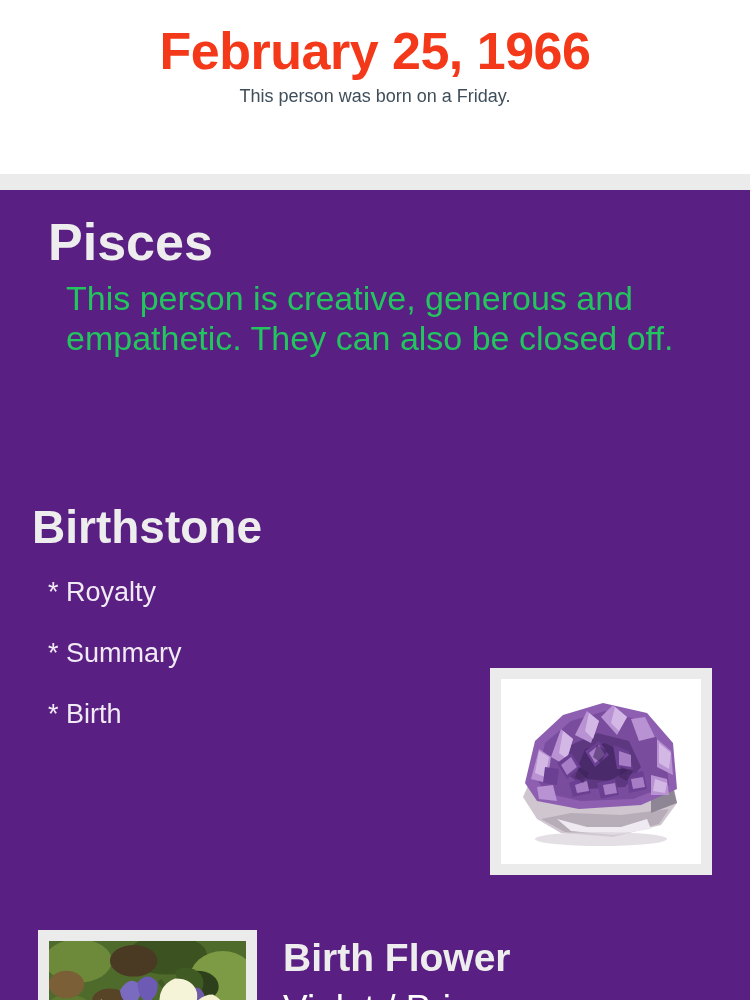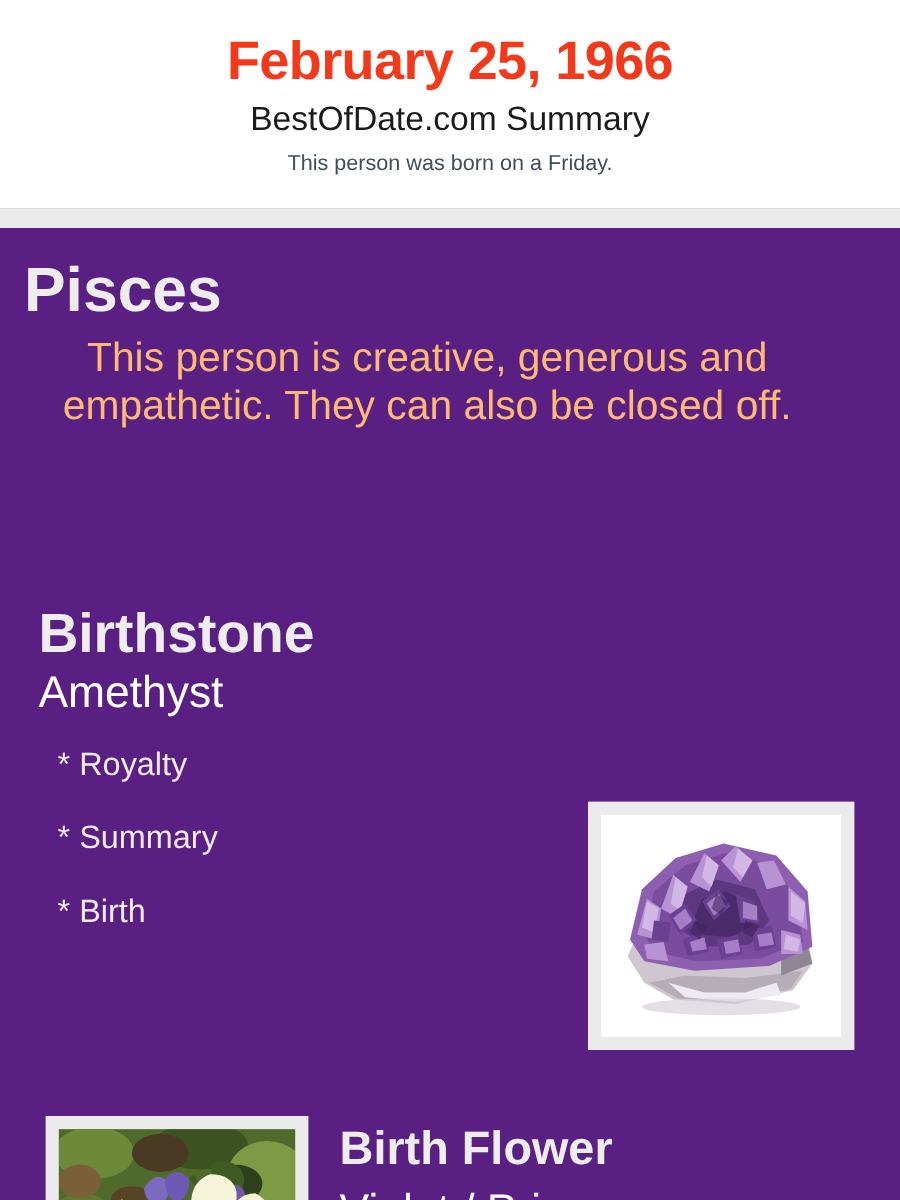--- a/index.html
+++ b/index.html
@@ -24,21 +24,21 @@
   .header {
     background: #ffffff;
     width: 750px;
     height: 174px;
     box-sizing: border-box;
     padding-top: 24px;
     text-align: center;
   }
   .header-date {
     color: #f4391a;
-    font-size: 45px;
+    font-size: 52px;
     font-weight: bold;
     line-height: 54px;
     letter-spacing: -0.5px;
     margin: 0;
   }
   .header-site {
     color: #1b1b1b;
     font-size: 28px;
     font-weight: normal;
     line-height: 38px;
@@ -75,40 +75,39 @@
     margin: 0;
   }
   .section-sub {
     color: #ffffff;
     font-size: 36px;
     line-height: 44px;
     font-weight: normal;
     margin: 0;
   }
   .section-body {
-    color: #fdba74;
+    color: #22c55e;
     font-size: 34px;
     line-height: 40px;
     font-weight: normal;
-    margin: 0;
-    text-align: center;
+    margin: 18px;
   }
   .trait {
     color: #f0eaf4;
     font-size: 27px;
     line-height: 45px;
     font-weight: normal;
     margin: 16px;
     white-space: pre;
   }
 
   
   .zodiac {
     position: absolute;
-    left: 20px;
+    left: 48px;
     top: 22px;
     width: 688px;
   }
   .zodiac .section-heading {
     font-size: 52px;
     line-height: 60px;
   }
   .zodiac .section-body {
     margin-top: 6px;
     max-width: 672px;
@@ -188,36 +187,34 @@
   }
   svg { display: block; width: 100%; height: 100%; }
 </style>
 </head>
 <body>
 
 <div class="page">
 
   <div class="header">
     <div class="header-date">February 25, 1966</div>
-    <div class="header-site">BestOfDate.com Summary</div>
     <div class="header-sub">This person was born on a Friday.</div>
   </div>
 
   <div class="divider"></div>
 
   <div class="body-purple">
 
     <div class="zodiac">
       <div class="section-heading">Pisces</div>
       <div class="section-body">This person is creative, generous and empathetic. They can also be closed off.</div>
     </div>
 
     <div class="birthstone">
       <div class="section-heading">Birthstone</div>
-      <div class="section-sub">Amethyst</div>
       <div class="traits">
         <div class="trait">* Royalty</div>
         <div class="trait">* Summary</div>
         <div class="trait">* Birth</div>
       </div>
     </div>
 
     <div class="photo-frame stone">
       <div class="photo-inner amethyst-canvas">
         <svg viewBox="0 0 200 185" preserveAspectRatio="xMidYMid slice">

